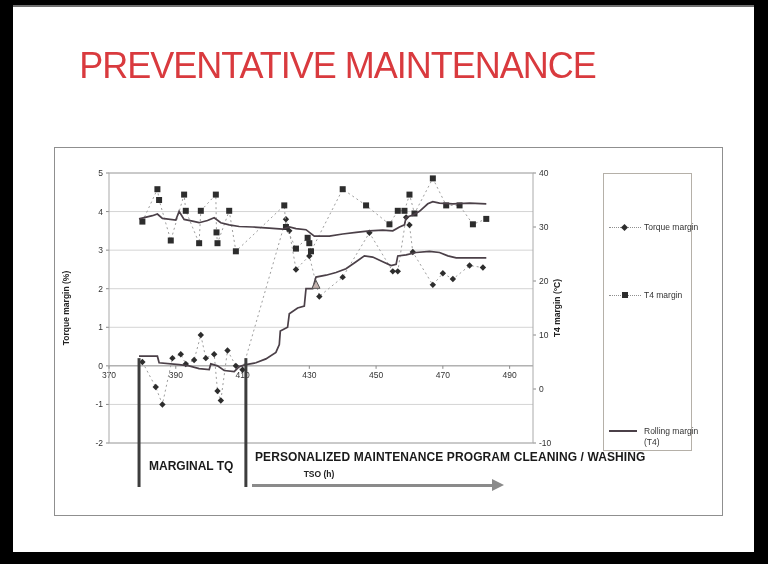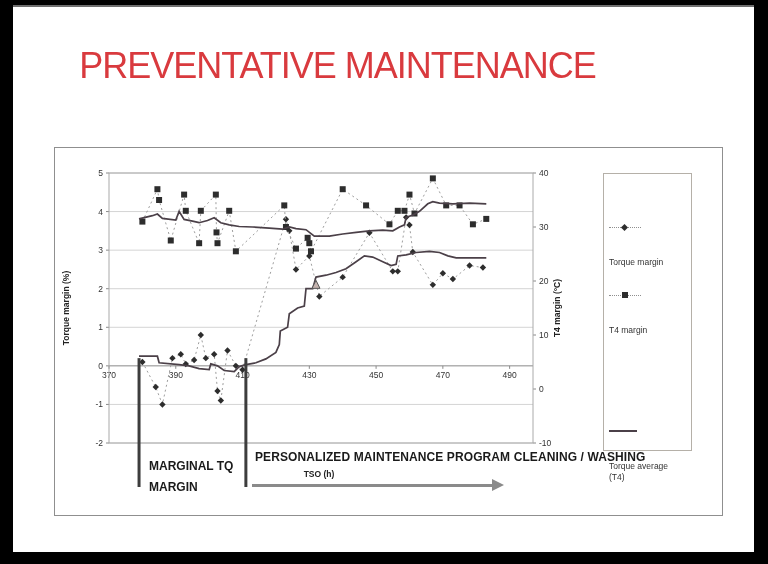--- a/index.html
+++ b/index.html
@@ -10,21 +10,21 @@
   .chartbox { position:absolute; left:41px; top:140px; width:669px; height:369px; border:1px solid #8f8f8f; background:#fff; }
   .chartbox svg { position:absolute; left:0; top:0; }
   .axis-title-left { position:absolute; left:-54px; top:155px; width:130px; text-align:center; transform:rotate(-90deg); font-size:8.5px; font-weight:bold; color:#222; }
   .axis-title-right { position:absolute; left:437px; top:155px; width:130px; text-align:center; transform:rotate(-90deg); font-size:8.5px; font-weight:bold; color:#222; }
   .x-title { position:absolute; left:234px; top:321px; width:60px; text-align:center; font-size:8.5px; font-weight:bold; color:#222; }
   .ann-marginal { position:absolute; left:94px; top:308px; font-size:12px; font-weight:bold; color:#1a1a1a; line-height:1.75; }
   .ann-program { position:absolute; left:200px; top:302px; width:430px; font-size:12px; font-weight:bold; color:#1a1a1a; letter-spacing:0.1px; }
   .arrow-line { position:absolute; left:197px; top:336px; width:240px; height:3px; background:#8a8a8a; }
   .arrow-head { position:absolute; left:437px; top:331px; width:0; height:0; border-left:12px solid #8a8a8a; border-top:6.5px solid transparent; border-bottom:6.5px solid transparent; }
   .legend { position:absolute; left:548px; top:25px; width:89px; height:278px; border:1px solid #b5b0a8; background:#fff; }
-  .lg-row { position:absolute; left:5px; display:flex; gap:3px; align-items:flex-start;flex-direction:column; }
+  .lg-row { position:absolute; left:5px; display:flex; gap:3px; align-items:flex-start; }
   .lg-label { font-size:8.5px; color:#333; width:64px; line-height:1.25; }
   .sym { position:relative; width:32px; flex:0 0 32px; height:10px; }
   .sym .dash { position:absolute; left:0; top:5px; width:32px; border-top:1px dotted #8f8f8f; }
   .sym .solidline { position:absolute; left:0; top:4px; width:28px; border-top:2px solid #4b4048; }
   .sym .diamond { position:absolute; left:13px; top:3px; width:5px; height:5px; background:#2d2d2d; transform:rotate(45deg); }
   .sym .square { position:absolute; left:13px; top:2px; width:6px; height:6px; background:#2d2d2d; }
 </style>
 </head>
 <body>
 
@@ -159,21 +159,20 @@
           <line x1="84.04724409448819" x2="84.04724409448819" y1="210.14285714285714" y2="339" stroke="#3d3d3d" stroke-width="3"></line>
           <line x1="190.88188976377953" x2="190.88188976377953" y1="210.14285714285714" y2="339" stroke="#3d3d3d" stroke-width="3"></line>
         </svg>
 
       <div class="axis-title-left">Torque margin (%)</div>
       <div class="axis-title-right">T4 margin (°C)</div>
       <div class="x-title">TSO (h)</div>
 
       <div class="ann-marginal">
         <div>MARGINAL TQ</div>
-        <div>MARGIN</div>
       </div>
 
       <div class="ann-program">PERSONALIZED MAINTENANCE PROGRAM CLEANING / WASHING</div>
       <div class="arrow-line"></div>
       <div class="arrow-head"></div>
 
       <div class="legend">
         <div class="lg-row" style="top:48px;">
           <span class="sym">
               <span class="dash"></span>
@@ -185,19 +184,19 @@
           <span class="sym">
               <span class="dash"></span>
               <span class="square"></span>
             </span>
           <span class="lg-label">T4 margin</span>
         </div>
         <div class="lg-row" style="top:252px;">
           <span class="sym">
               <span class="solidline"></span>
             </span>
-          <span class="lg-label">Torque average (T4)</span>
+          <span class="lg-label">Rolling margin (T4)</span>
         </div>
       </div>
     </div>
 
   </div>
 </div>
 
 </body></html>

